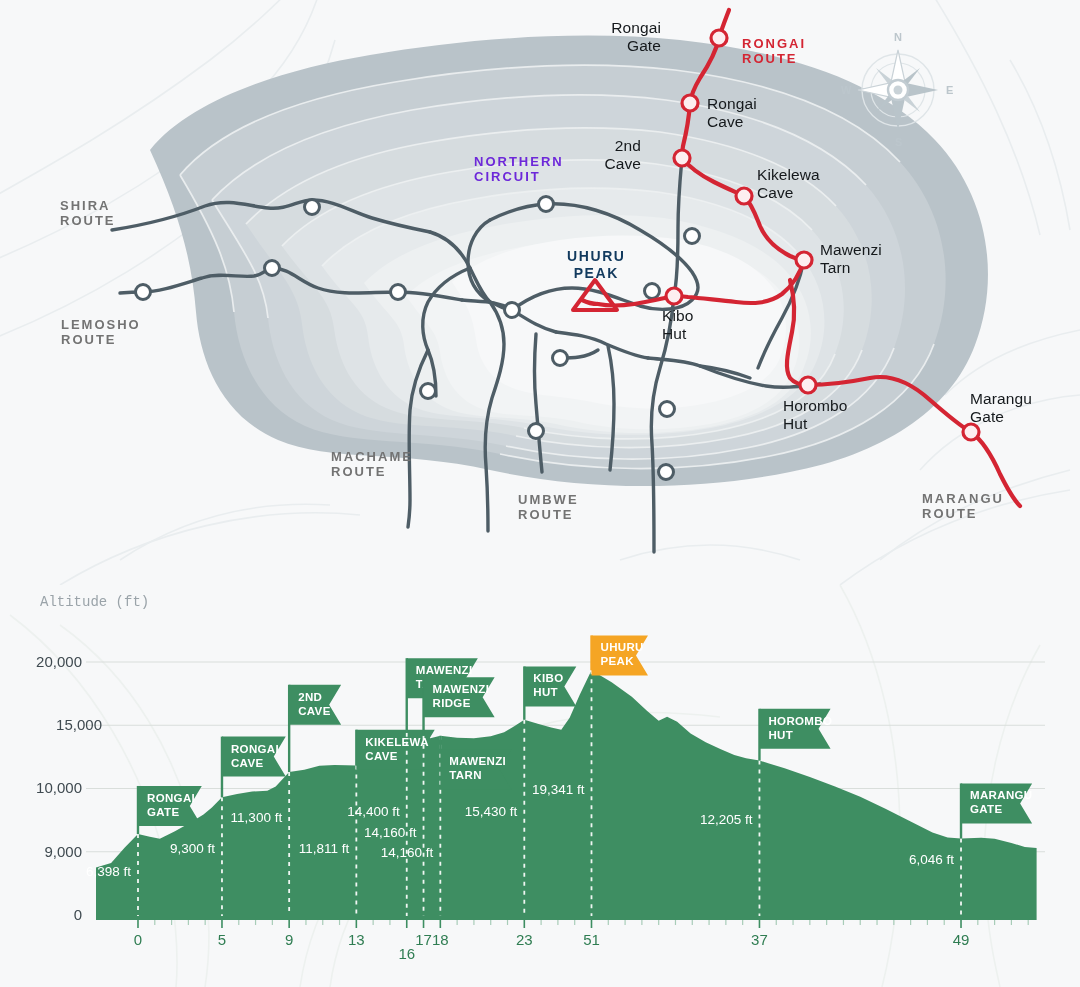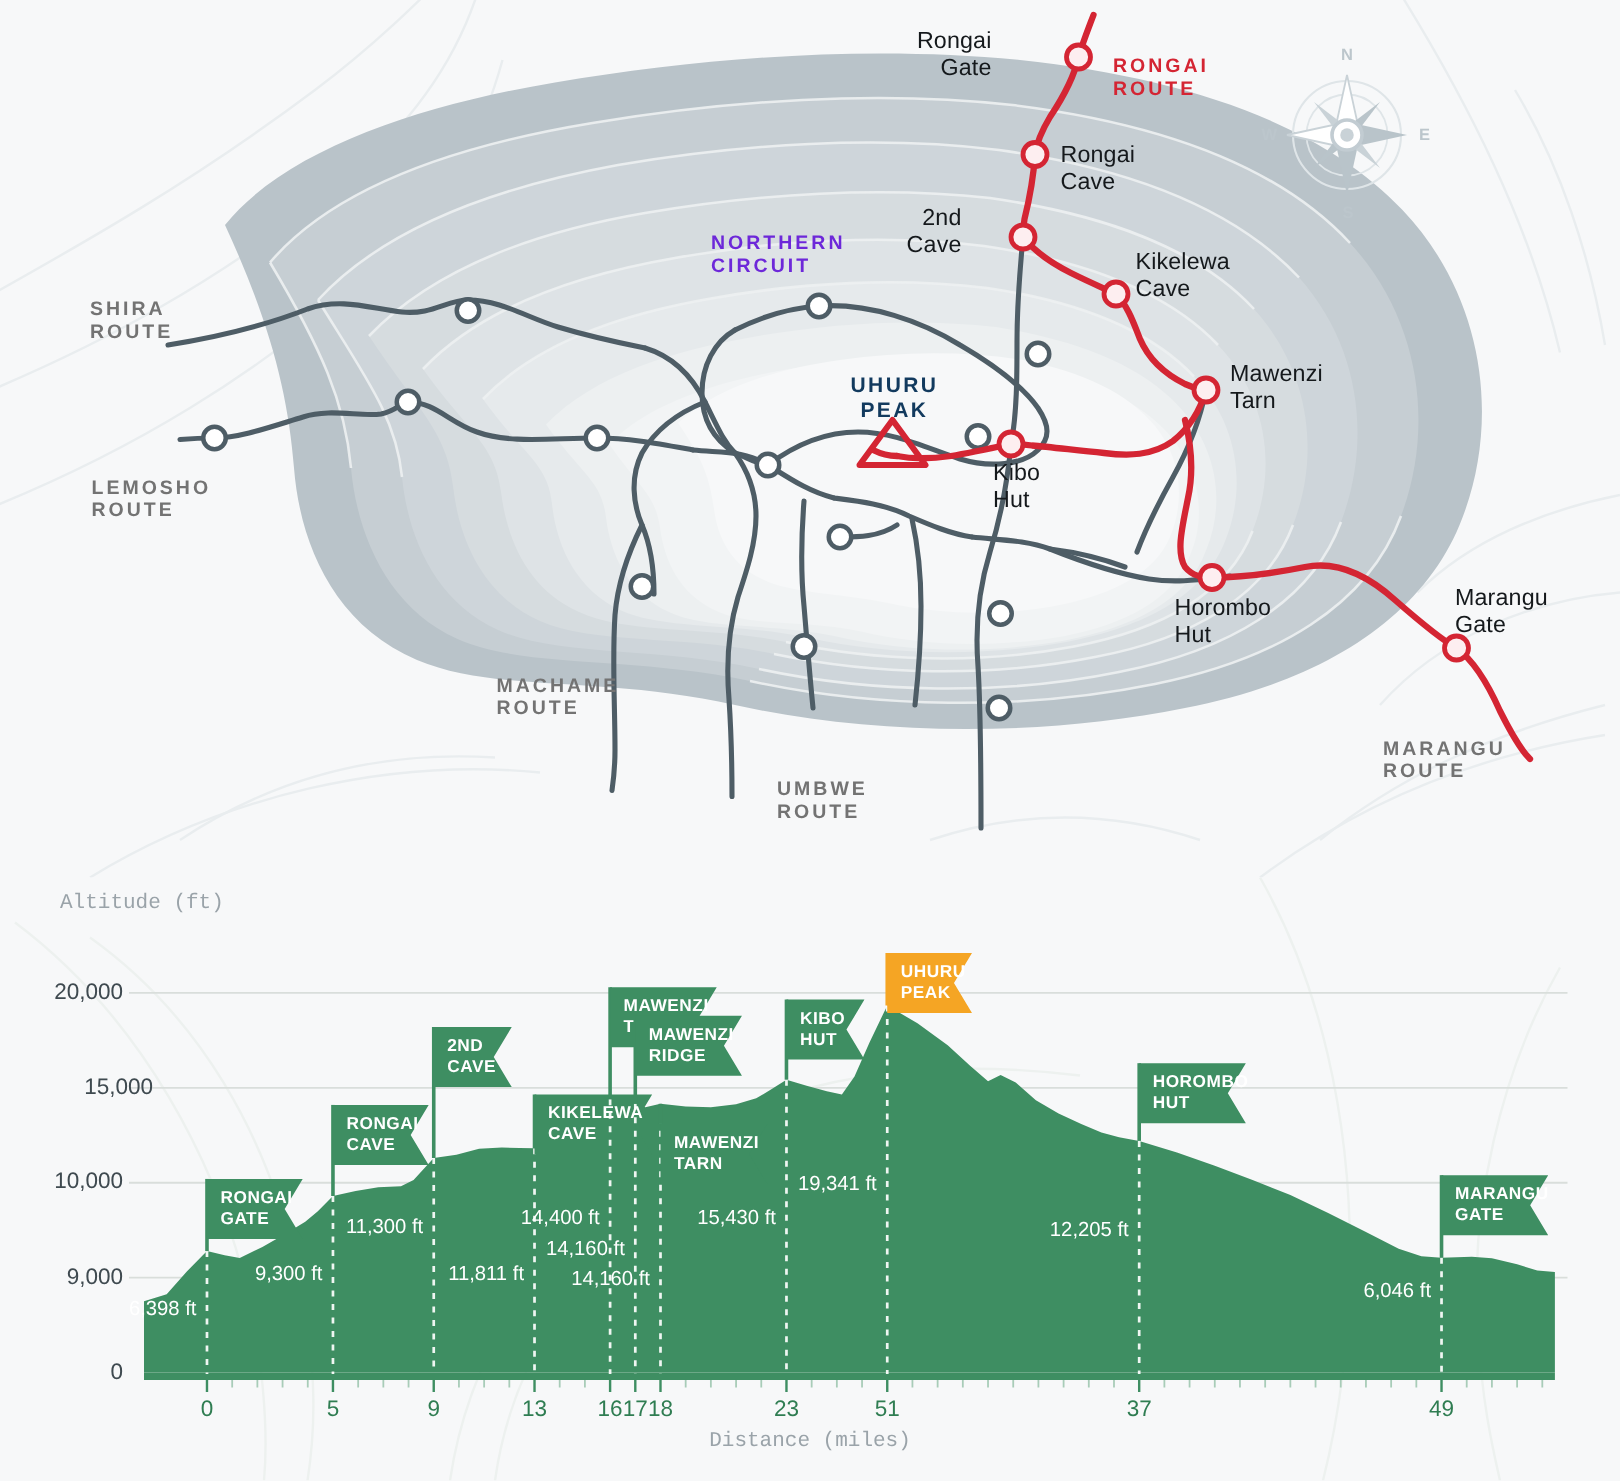--- a/index.html
+++ b/index.html
@@ -273,21 +273,21 @@
     <div class="compass-letter" style="left:841px;top:84px;">W</div>
 
     <div class="maplabel route-label red" style="left:742px;top:36px;">RONGAI
 ROUTE</div>
     <div class="maplabel route-label" style="left:60px;top:198px;">SHIRA
 ROUTE</div>
     <div class="maplabel route-label" style="left:61px;top:317px;">LEMOSHO
 ROUTE</div>
     <div class="maplabel route-label" style="left:331px;top:449px;">MACHAME
 ROUTE</div>
-    <div class="maplabel route-label" style="left:518px;top:518px;">UMBWE
+    <div class="maplabel route-label" style="left:518px;top:492px;">UMBWE
 ROUTE</div>
     <div class="maplabel route-label" style="left:922px;top:491px;">MARANGU
 ROUTE</div>
 
     <div class="maplabel circuit-label" style="left:474px;top:154px;">NORTHERN
 CIRCUIT</div>
     <div class="maplabel peak-label" style="left:567px;top:248px;text-align:center;">UHURU
 PEAK</div>
 
     <div class="maplabel wp-label" style="left:581px;top:19px;width:80px;text-align:right;">Rongai
@@ -432,35 +432,34 @@
           <text x="752.4601769911504" y="238.91162790697675" class="elev-text" text-anchor="end">12,205 ft</text>
           <line x1="961.0176991150443" x2="961.0176991150443" y1="253.51106976744188" y2="331" stroke="#ffffff" stroke-width="1.8" stroke-dasharray="4 5" opacity=".92"></line>
           <line x1="961.0176991150443" x2="961.0176991150443" y1="198.4279069767442" y2="253.51106976744188" stroke="#3e8e62" stroke-width="2.4"></line>
           <path d="M 961.0176991150443 198.4279069767442 L 1032.1176991150442 198.4279069767442 L 1020.1176991150442 218.4279069767442 L 1032.1176991150442 238.4279069767442 L 961.0176991150443 238.4279069767442 Z" fill="#3e8e62"></path>
           <text x="970.0176991150443" y="214.4279069767442" class="flag-text"><tspan x="970.0176991150443" dy="0">MARANGU</tspan><tspan x="970.0176991150443" dy="14">GATE</tspan></text>
           <text x="954.0176991150443" y="279.3953488372093" class="elev-text" text-anchor="end">6,046 ft</text>
         </g>
     </svg>
 
     <div class="axis-title" style="left:40px;top:9px;">Altitude (ft)</div>
-    <div class="axis-title" style="left:0px;top:368px;width:1080px;text-align:center;">Distance (miles)</div>
 
     <div id="ytick-layer">
         <div class="ytick" style="left: 0px; width: 82px; top: 321px;">0</div>
         <div class="ytick" style="left: 0px; width: 82px; top: 257.744px;">9,000</div>
         <div class="ytick" style="left: 0px; width: 82px; top: 194.488px;">10,000</div>
         <div class="ytick" style="left: 0px; width: 82px; top: 131.233px; margin-left: 20px;">15,000</div>
         <div class="ytick" style="left: 0px; width: 82px; top: 67.9767px;">20,000</div>
       </div>
     <div id="xtick-layer">
         <div class="xtick" style="left: 117.991px; width: 40px; top: 346px;">0</div>
         <div class="xtick" style="left: 201.973px; width: 40px; top: 346px;">5</div>
         <div class="xtick" style="left: 269.159px; width: 40px; top: 346px;">9</div>
         <div class="xtick" style="left: 336.345px; width: 40px; top: 346px;">13</div>
-        <div class="xtick" style="left: 386.735px; width: 40px; top: 346px;">16</div>
+        <div class="xtick" style="left: 386.735px; width: 40px; top: 360px;">16</div>
         <div class="xtick" style="left: 403.531px; width: 40px; top: 346px;">17</div>
         <div class="xtick" style="left: 420.327px; width: 40px; top: 346px;">18</div>
         <div class="xtick" style="left: 504.31px; width: 40px; top: 346px;">23</div>
         <div class="xtick" style="left: 571.496px; width: 40px; top: 346px;">51</div>
         <div class="xtick" style="left: 739.46px; width: 40px; top: 346px;">37</div>
         <div class="xtick" style="left: 941.018px; width: 40px; top: 346px;">49</div>
       </div>
   </div>
 
 </div>

